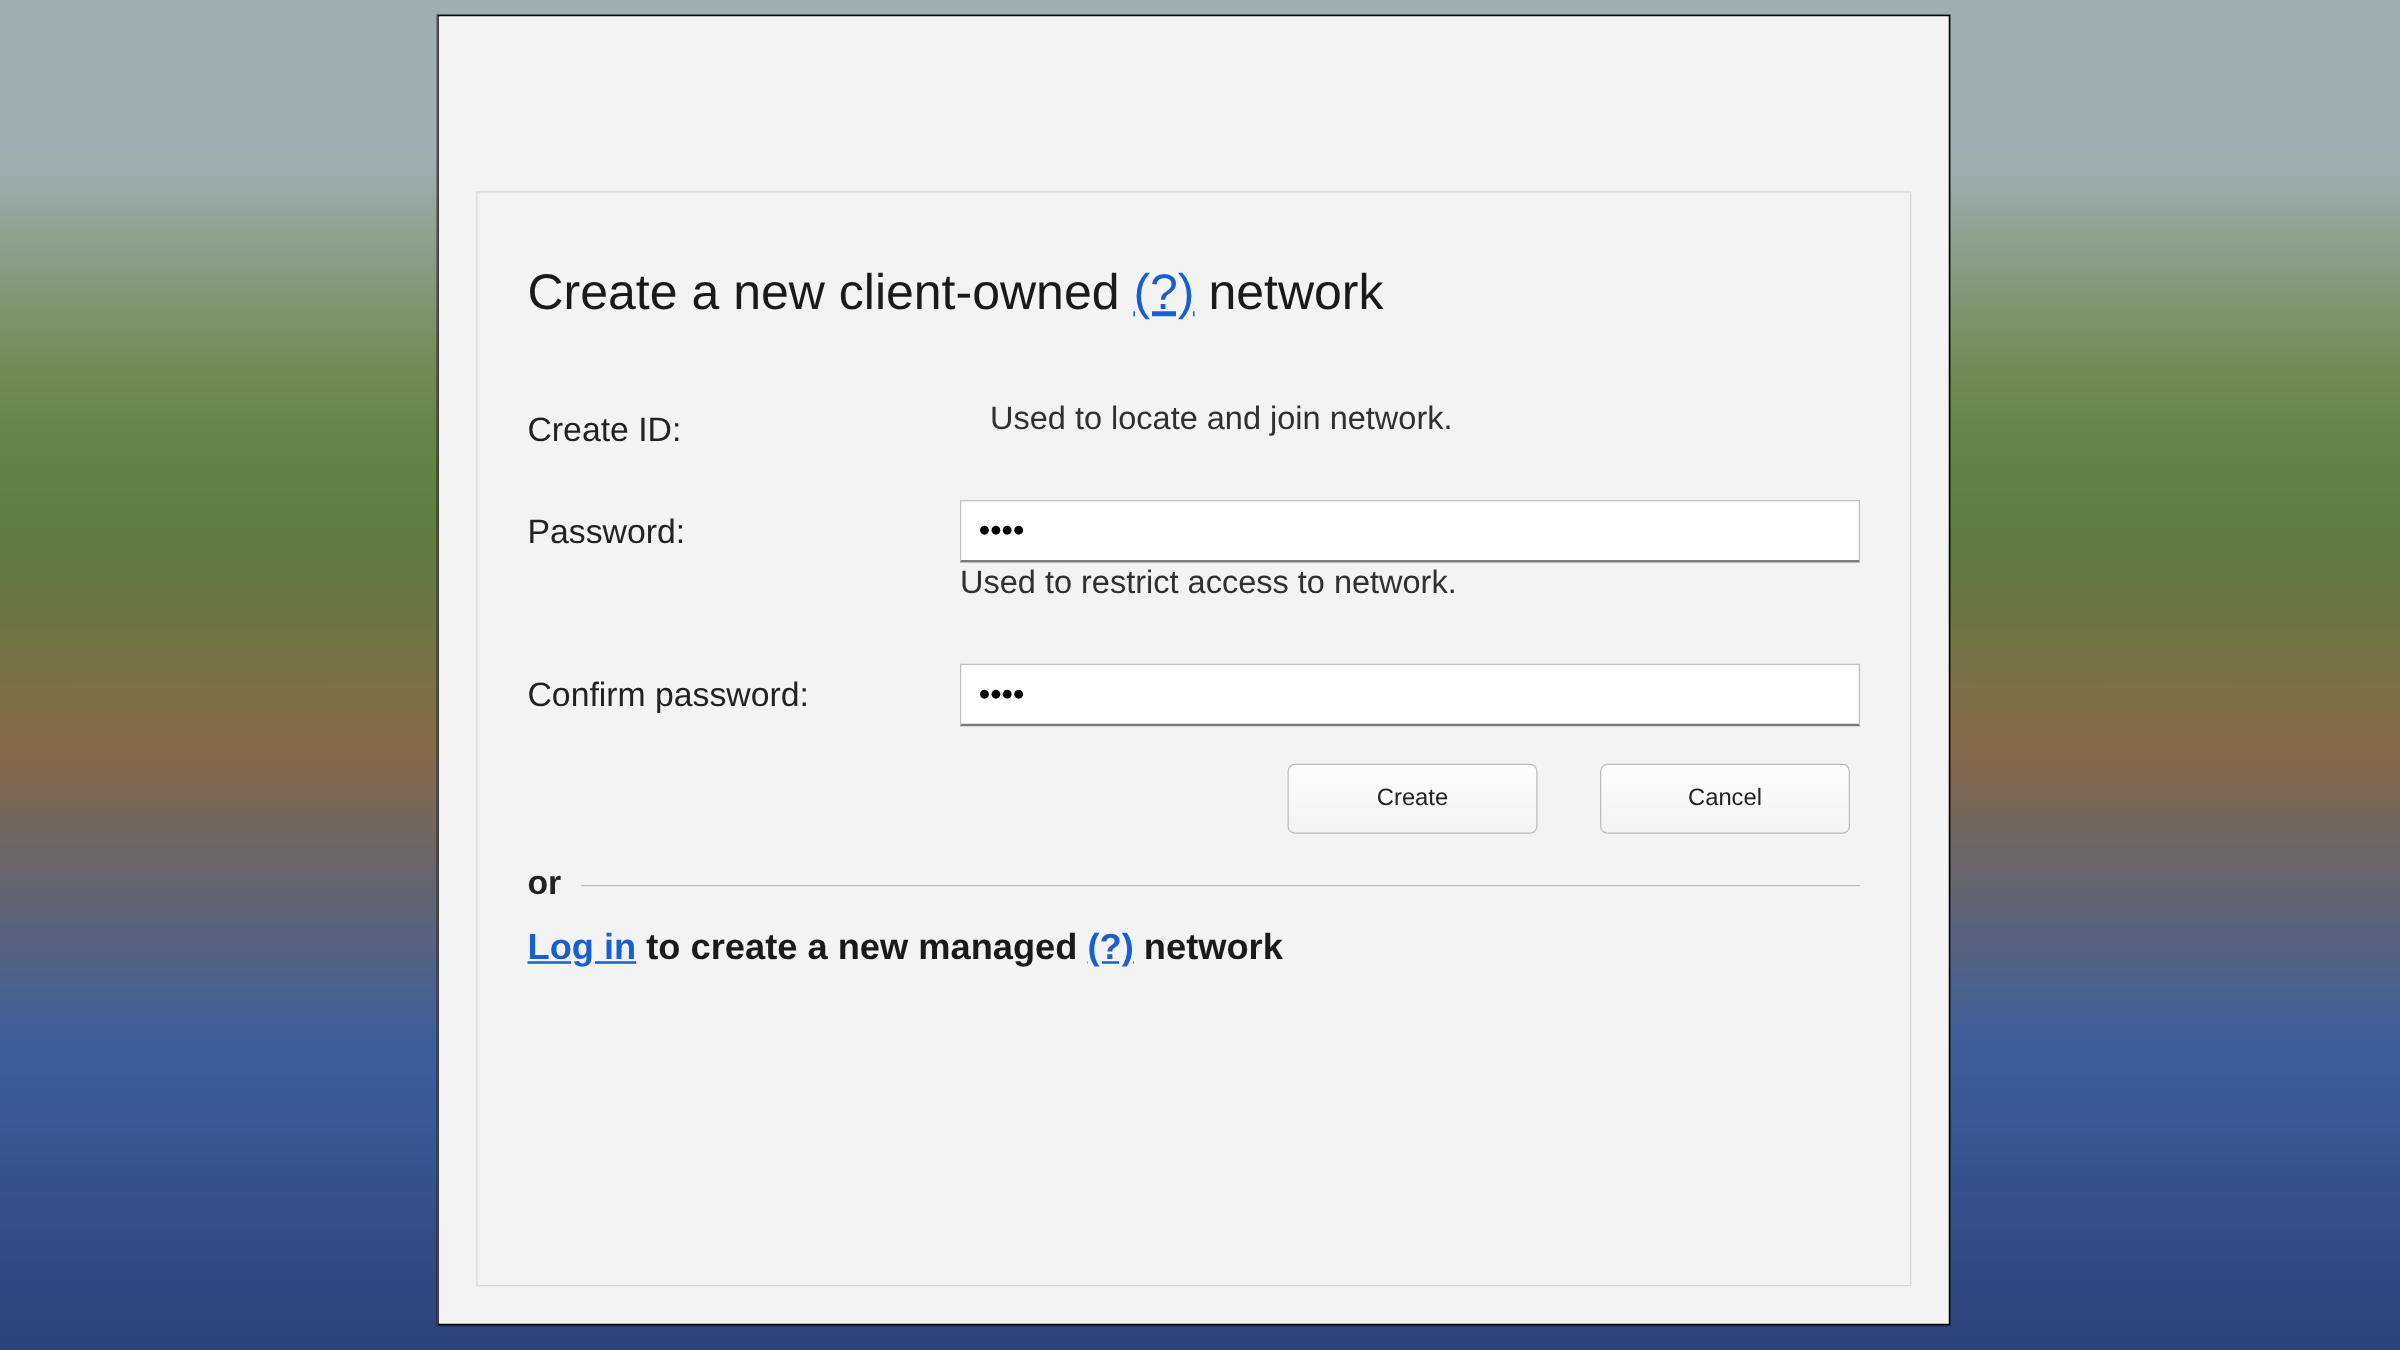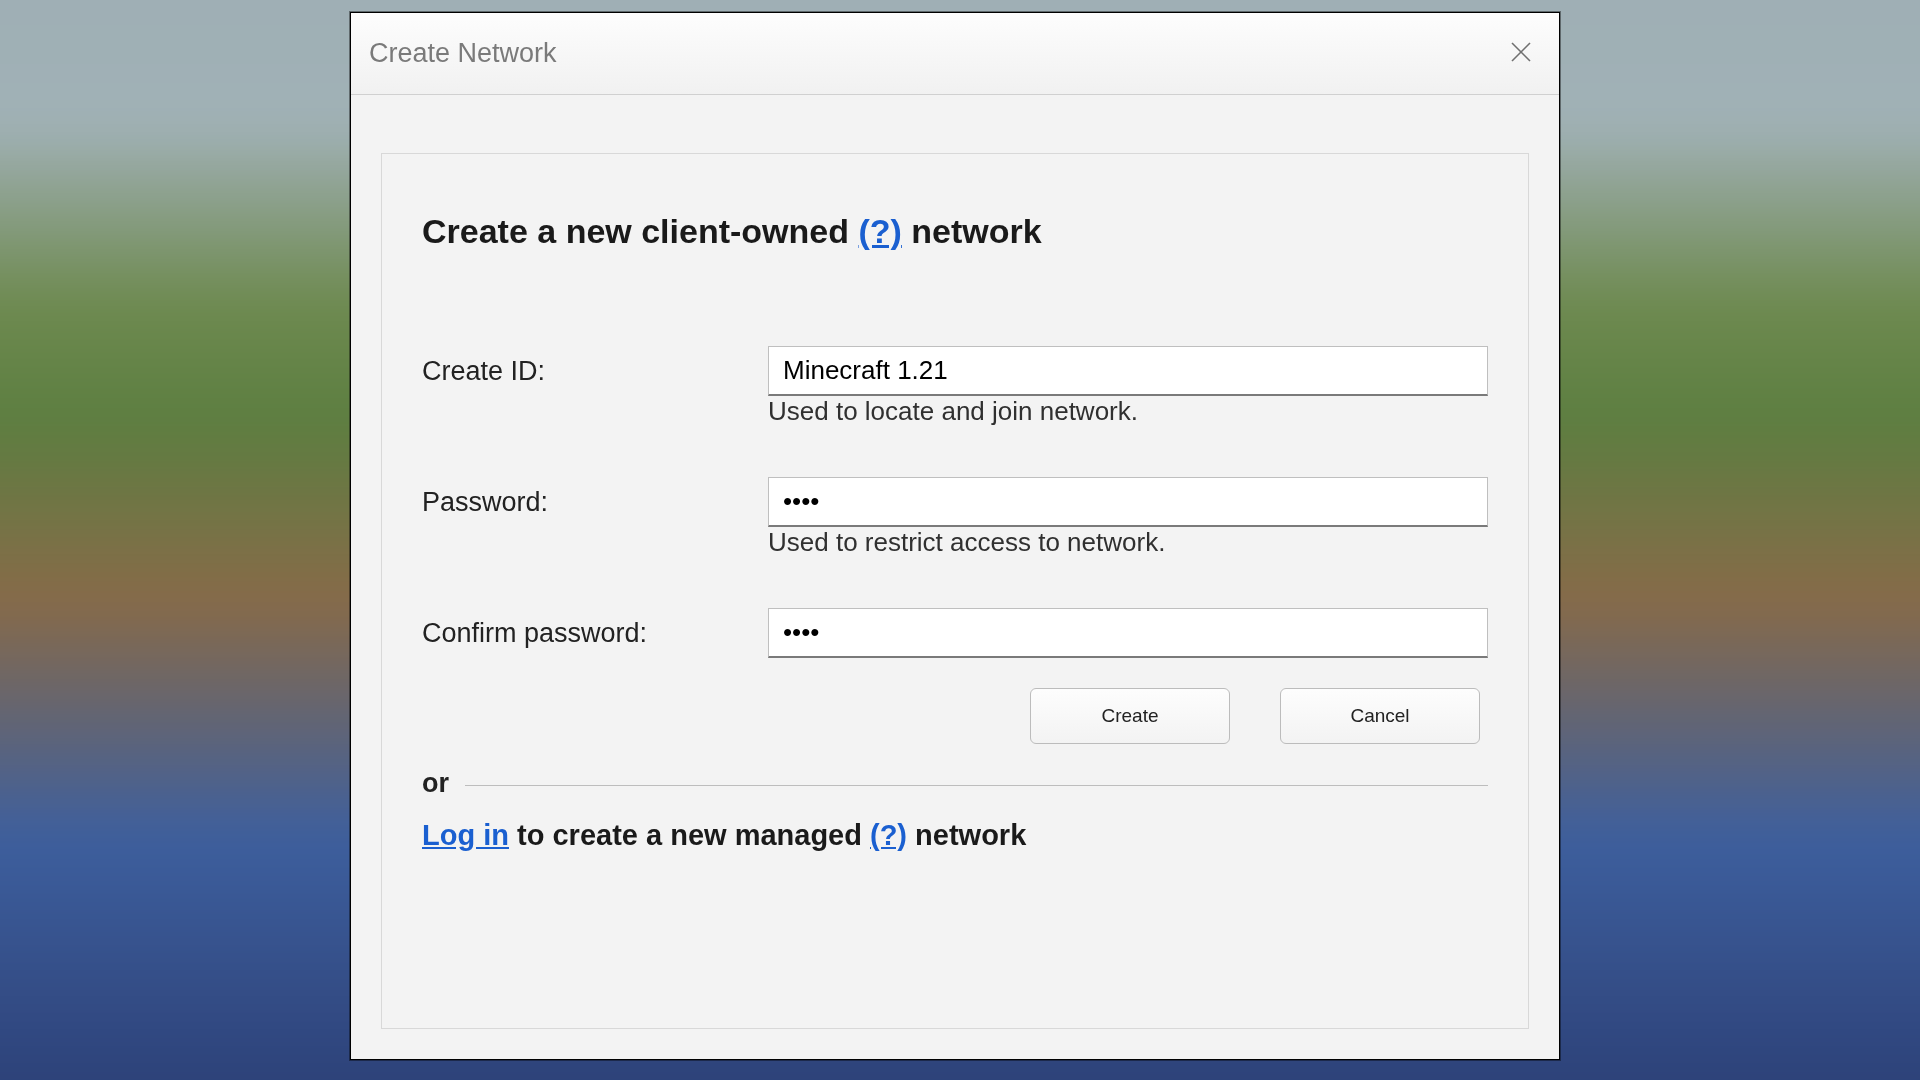--- a/index.html
+++ b/index.html
@@ -51,24 +51,24 @@
   }
   .close-btn svg { width: 24px; height: 24px; stroke:#707070; stroke-width:1.6; }
   .content {
     position: absolute;
     left: 30px; right: 30px; top: 140px; bottom: 30px;
     border: 1px solid #d8d8d8;
     background: #f3f3f3;
     padding: 58px 40px 40px 40px;
   }
   .heading {
-    font-size: 34px;
-    font-weight: 700;
+    font-size: 40px;
+    font-weight: 400;
     color: #1a1a1a;
-    margin-bottom: 95px;
+    margin-bottom: 62px;
   }
   .help-link {
     color: #1a5fd0;
     text-decoration: underline;
     cursor: pointer;
   }
   .form-row {
     display: flex;
     align-items: flex-start;
     margin-bottom: 8px;
@@ -143,43 +143,30 @@
     line-height: 1.45;
     max-width: 1050px;
   }
 </style>
 </head>
 <body>
 
 <div class="bg"></div>
 
 <div class="dialog">
-  <div class="titlebar">
-    <span class="title">Create Network</span>
-    <span class="spacer"></span>
-    <div class="close-btn">
-      <span>
-        <svg viewBox="0 0 24 24">
-            <line x1="3" y1="3" x2="21" y2="21"></line>
-            <line x1="21" y1="3" x2="3" y2="21"></line>
-          </svg>
-      </span>
-    </div>
-  </div>
 
   <div class="content">
 
     <div class="heading">
       <span>Create a new client-owned </span><span class="help-link">(?)</span><span> network</span>
     </div>
 
     <div class="form-row">
       <div class="label-col">Create ID:</div>
       <div class="field-col">
-        <input type="text" class="text-input" value="Minecraft 1.21" style="">
         <div class="hint">Used to locate and join network.</div>
       </div>
     </div>
 
     <div class="form-row">
       <div class="label-col">Password:</div>
       <div class="field-col">
         <input type="text" class="pwd-input" value="••••" style="">
         <div class="hint">Used to restrict access to network.</div>
       </div>

